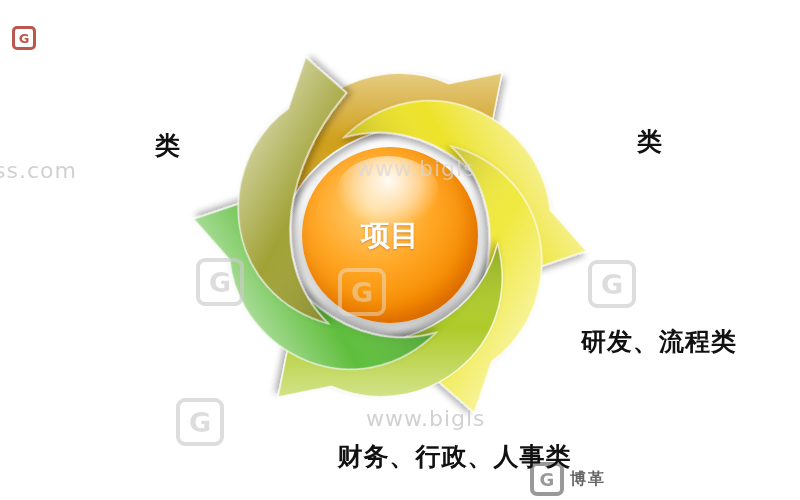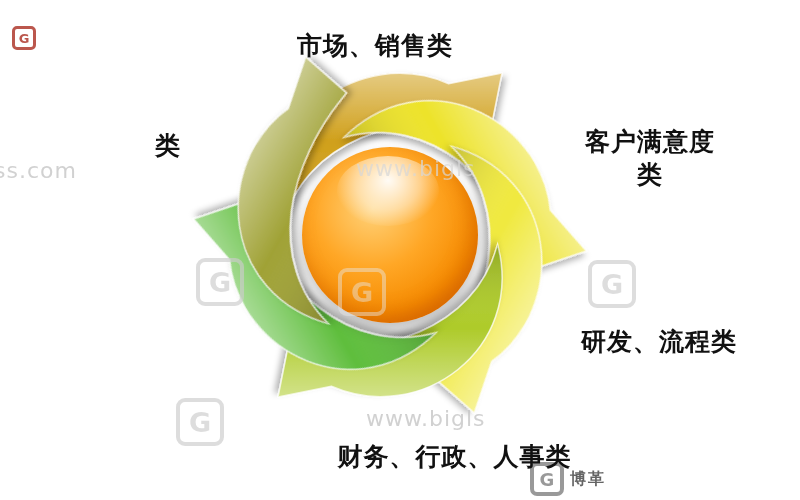--- a/index.html
+++ b/index.html
@@ -106,42 +106,41 @@
       </g>
       <g transform="rotate(300)" filter="url(#ds)">
         <use href="#swirlArrow" stroke="#ffffff" stroke-opacity="0.75" stroke-width="1.5" fill="#A0A236"></use>
         <use href="#swirlArrow" fill="url(#shade)"></use>
       </g>
     </g>
   </svg>
 
   <div class="sphere">
     <div class="sphere-label">
+      <div>项目</div>
     </div>
   </div>
 
   <div class="wm-text" style="left:-6px;top:158px;">ss.com</div>
   <div class="wm-text" style="left:356px;top:156px;color:#d8d8d8;opacity:0.7;">www.bigls</div>
   <div class="wm-text" style="left:366px;top:406px;">www.bigls</div>
 
   <div class="wm-logo" style="left:196px;top:258px;">G</div>
   <div class="wm-logo" style="left:338px;top:268px;opacity:0.45;border-color:#e8e8e8;color:#e8e8e8;">G</div>
   <div class="wm-logo" style="left:588px;top:260px;">G</div>
   <div class="wm-logo" style="left:176px;top:398px;">G</div>
   <div class="wm-logo small red" style="left:12px;top:26px;">G</div>
 
   <div class="wm-brand" style="left:530px;top:462px;">
     <div class="wm-logo-inline">G</div>
     <div class="brand-name">博革</div>
   </div>
 
-  <div class="label lbl-center" style="left:255px;top:30px;width:240px;">市场、销售类</div>
 
   <div class="label lbl-center" style="left:570px;top:126px;width:160px;">
-    <div>客户满意度</div>
     <div>类</div>
   </div>
 
   <div class="label lbl-center" style="left:536px;top:326px;width:170px;margin-left:38px;">研发、流程类</div>
 
   <div class="label lbl-center" style="left:332px;top:441px;width:245px;">财务、行政、人事类</div>
 
 
   <div class="label lbl-center" style="left:98px;top:130px;width:140px;">
     <div>类</div>

